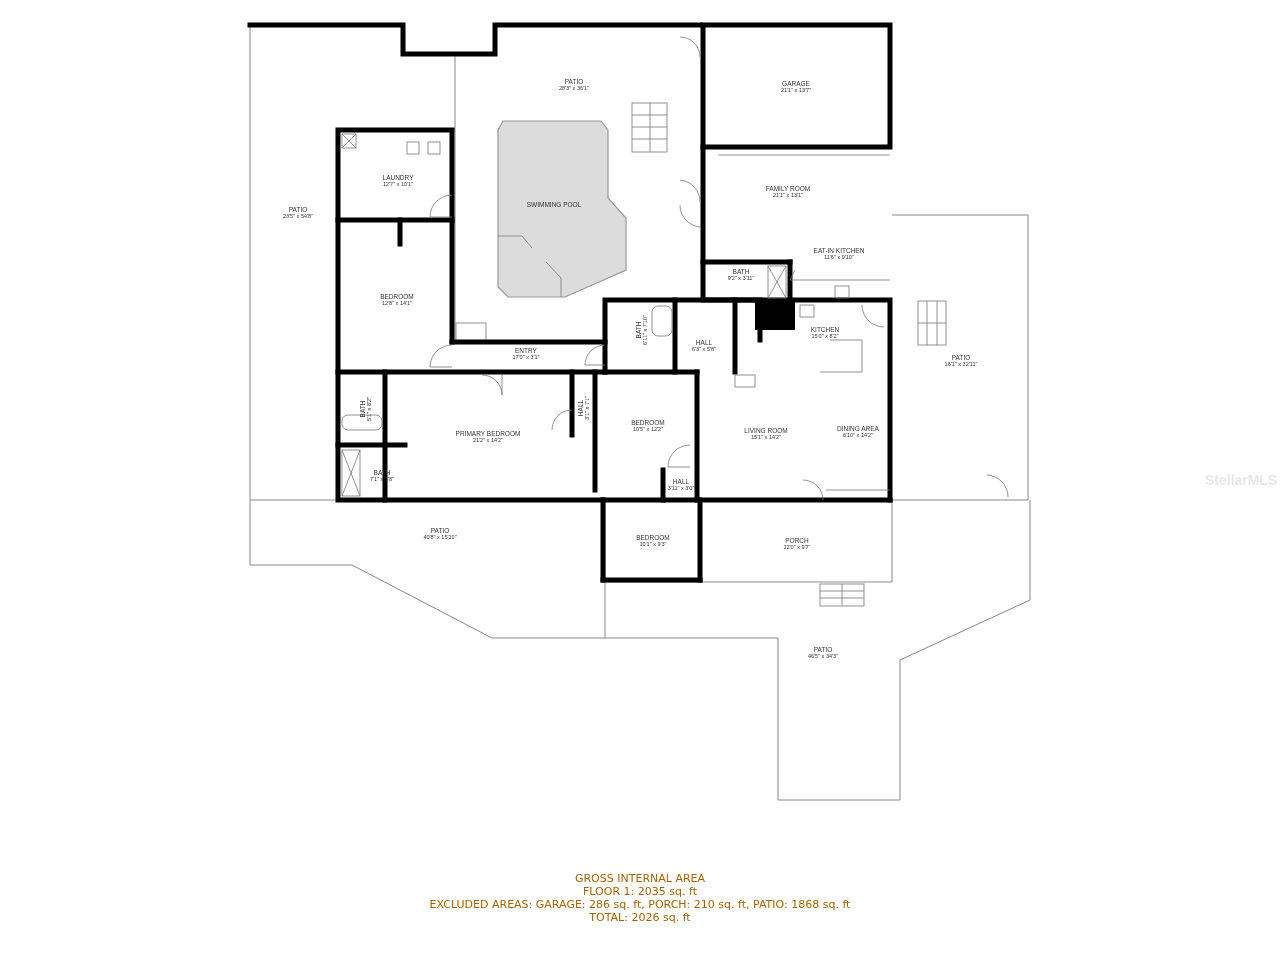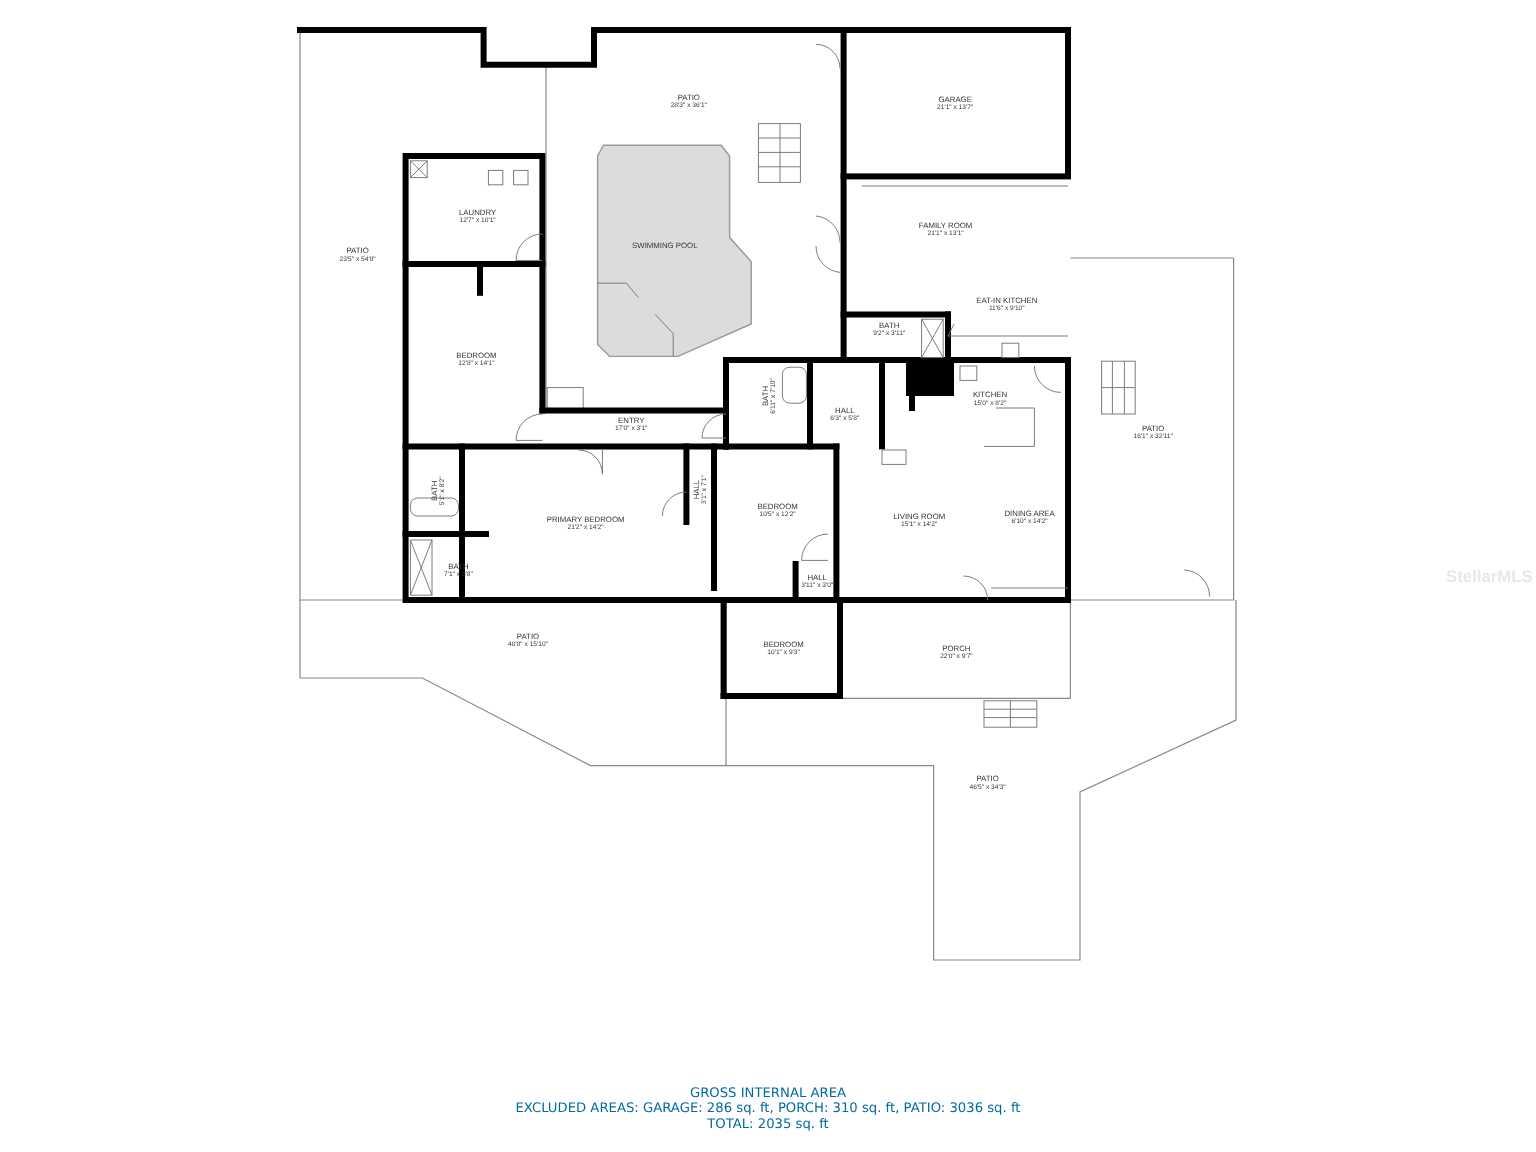--- a/index.html
+++ b/index.html
@@ -5,21 +5,21 @@
   html, body { margin: 0; padding: 0; background: #ffffff; }
   body { width: 1280px; height: 960px; position: relative; overflow: hidden; font-family: "DejaVu Sans", sans-serif; }
   svg#plan { position: absolute; left: 0; top: 0; }
   .wall { stroke: #000; stroke-width: 5; fill: none; stroke-linecap: square; }
   .thin { stroke: #888; stroke-width: 1; fill: none; }
   .fix { stroke: #777; stroke-width: 0.8; fill: none; }
   .lbl { position: absolute; transform: translate(-50%, -50%); text-align: center; font-family: "Liberation Sans", sans-serif; color: #333; line-height: 1.15; white-space: nowrap; }
   .lbl .n { font-size: 6.5px; display: block; }
   .lbl .d { font-size: 5.5px; display: block; }
   .rot { transform: translate(-50%, -50%) rotate(-90deg); }
-  #summary { position: absolute; left: 0; width: 1280px; top: 872px; text-align: center; font-family: "DejaVu Sans", sans-serif; color: #0369a1; margin-top: 32px; }
+  #summary { position: absolute; left: 0; width: 1280px; top: 872px; text-align: center; font-family: "DejaVu Sans", sans-serif; color: #a16207; }
   #summary div { font-size: 11px; line-height: 13px; }
   #summary .note { font-size: 8px; line-height: 14px; }
   #wm { position: absolute; left: 1205px; top: 472px; font-family: "Liberation Sans", sans-serif; font-weight: bold; font-size: 14px; color: #e8e8e8; }
 </style>
 </head>
 <body>
 
 <svg id="plan" width="1280" height="960" viewBox="0 0 1280 960">
 
   <g>
@@ -230,15 +230,16 @@
   </div>
 <div class="lbl" style="left:823px;top:653px">
     <span class="n">PATIO</span>
     <span class="d">46'5" x 34'3"</span>
   </div>
 
 <div id="wm">StellarMLS</div>
 
 <div id="summary">
   <div>GROSS INTERNAL AREA</div>
-  <div>EXCLUDED AREAS: GARAGE: 286 sq. ft, PORCH: 310 sq. ft, PATIO: 3036 sq. ft</div>
-  <div>TOTAL: 2035 sq. ft</div>
+  <div>FLOOR 1: 2035 sq. ft</div>
+  <div>EXCLUDED AREAS: GARAGE: 286 sq. ft, PORCH: 210 sq. ft, PATIO: 1868 sq. ft</div>
+  <div>TOTAL: 2026 sq. ft</div>
 </div>
 
 </body></html>

